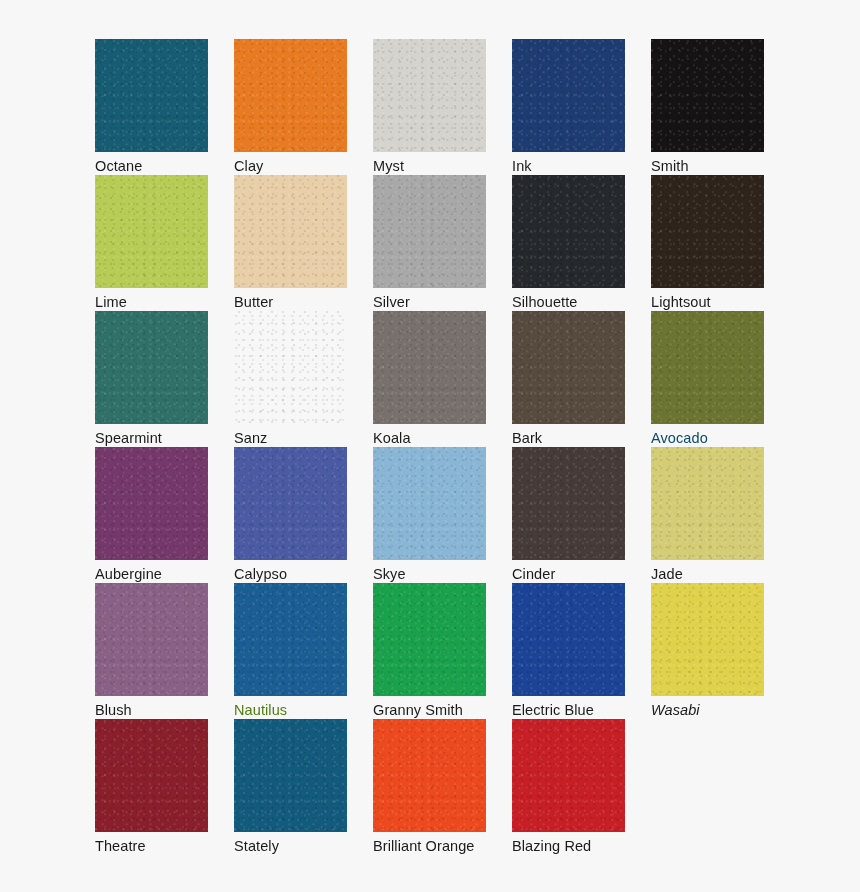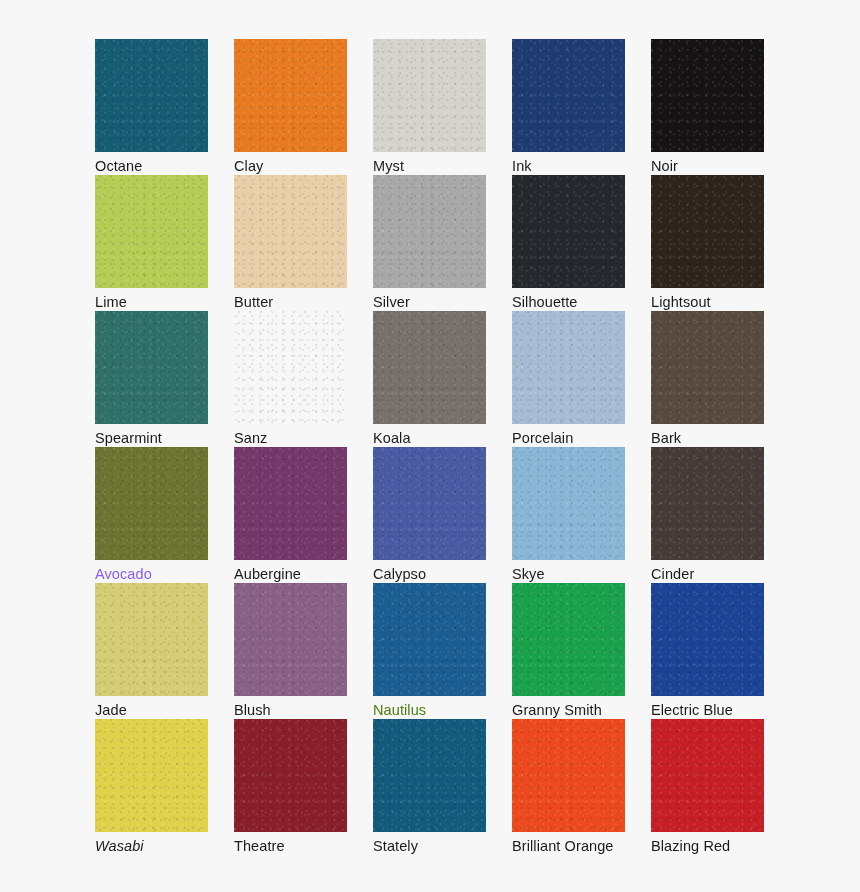--- a/index.html
+++ b/index.html
@@ -88,21 +88,21 @@
       <div class="swatch-cell">
         <div class="swatch-chip" style="background-color: rgb(213, 211, 206);"></div>
         <span class="swatch-label" style="color: rgb(27, 27, 27);">Myst</span>
       </div>
       <div class="swatch-cell">
         <div class="swatch-chip" style="background-color: rgb(31, 60, 114);"></div>
         <span class="swatch-label" style="color: rgb(27, 27, 27);">Ink</span>
       </div>
       <div class="swatch-cell">
         <div class="swatch-chip" style="background-color: rgb(21, 19, 19);"></div>
-        <span class="swatch-label" style="color: rgb(27, 27, 27);">Noir</span>
+        <span class="swatch-label" style="color: rgb(27, 27, 27);">Smith</span>
       </div>
       <div class="swatch-cell">
         <div class="swatch-chip" style="background-color: rgb(182, 204, 85);"></div>
         <span class="swatch-label" style="color: rgb(27, 27, 27);">Lime</span>
       </div>
       <div class="swatch-cell">
         <div class="swatch-chip" style="background-color: rgb(232, 207, 168);"></div>
         <span class="swatch-label" style="color: rgb(27, 27, 27);">Butter</span>
       </div>
       <div class="swatch-cell">
@@ -123,30 +123,26 @@
       </div>
       <div class="swatch-cell">
         <div class="swatch-chip"></div>
         <span class="swatch-label" style="color: rgb(27, 27, 27);">Sanz</span>
       </div>
       <div class="swatch-cell">
         <div class="swatch-chip" style="background-color: rgb(119, 112, 108);"></div>
         <span class="swatch-label" style="color: rgb(27, 27, 27);">Koala</span>
       </div>
       <div class="swatch-cell">
-        <div class="swatch-chip" style="background-color: rgb(167, 188, 212);"></div>
-        <span class="swatch-label" style="color: rgb(27, 27, 27);">Porcelain</span>
-      </div>
-      <div class="swatch-cell">
         <div class="swatch-chip" style="background-color: rgb(87, 74, 62);"></div>
         <span class="swatch-label" style="color: rgb(27, 27, 27);">Bark</span>
       </div>
       <div class="swatch-cell">
         <div class="swatch-chip" style="background-color: rgb(107, 116, 48);"></div>
-        <span class="swatch-label" style="color: #8b5cf6;">Avocado</span>
+        <span class="swatch-label" style="color: #0c4a6e;">Avocado</span>
       </div>
       <div class="swatch-cell">
         <div class="swatch-chip" style="background-color: rgb(116, 56, 107);"></div>
         <span class="swatch-label" style="color: rgb(27, 27, 27);">Aubergine</span>
       </div>
       <div class="swatch-cell">
         <div class="swatch-chip" style="background-color: rgb(74, 90, 163);"></div>
         <span class="swatch-label" style="color: rgb(27, 27, 27);">Calypso</span>
       </div>
       <div class="swatch-cell">

